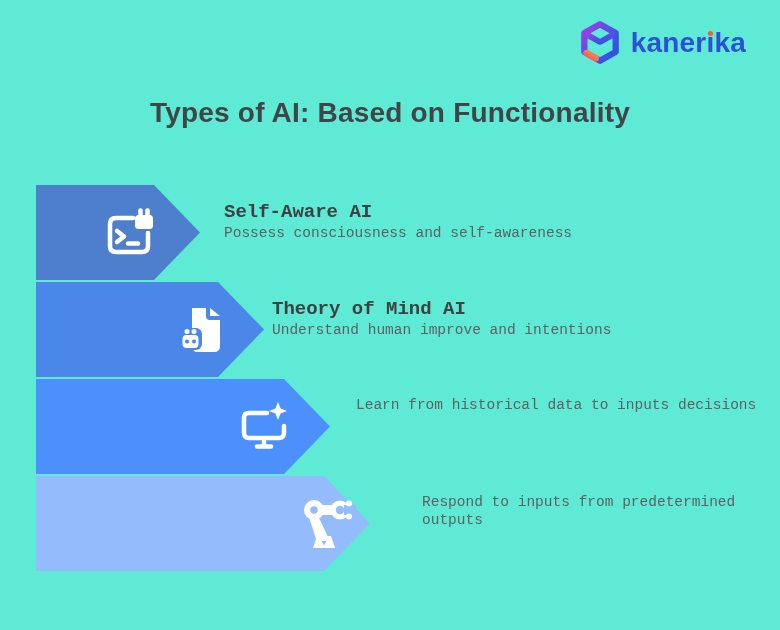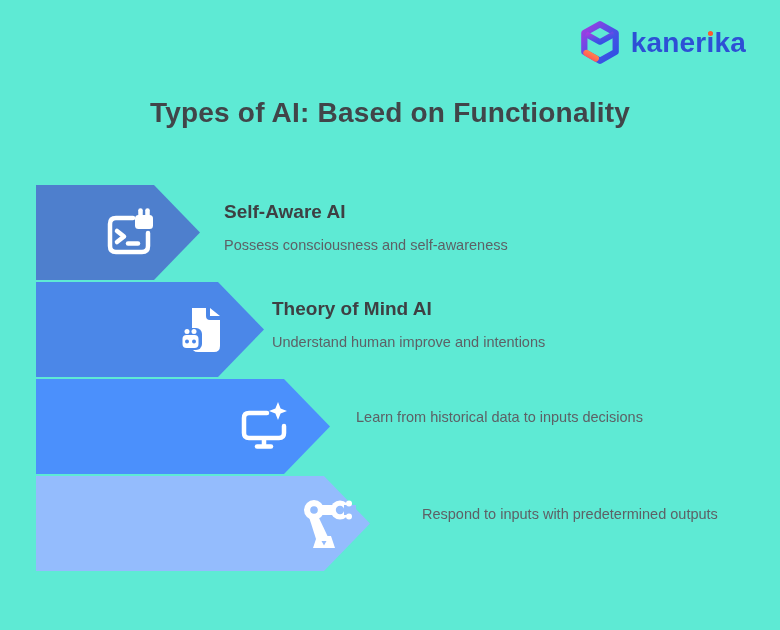--- a/index.html
+++ b/index.html
@@ -23,42 +23,42 @@
     width:5.6px;height:5.6px;border-radius:50%;background:#ff5a2d;
   }
 
   
   .page-title{
     position:absolute;top:86px;left:0;width:100%;text-align:center;
     font-size:28px;font-weight:700;color:#414549;letter-spacing:0.2px;margin-top:11px;
   }
 
   
-  .row{position:absolute;left:0;width:780px;height:95px;}
+  .row{position:absolute;left:0;width:780px;height:95px;font-family:Liberation Mono, monospace;}
   .row1{top:185px;} .row2{top:282px;} .row3{top:379px;} .row4{top:476px;}
 
   .arrow{
     position:absolute;left:36px;top:0;height:95px;
     clip-path:polygon(0 0, calc(100% - 46px) 0, 100% 50%, calc(100% - 46px) 100%, 0 100%);
   }
   .a1{width:164px;background:#4e7fcd;}
   .a2{width:228px;background:#4b87e8;}
   .a3{width:294px;background:#4b90fc;}
   .a4{width:334px;background:#94bcfd;}
 
   .icon{position:absolute;top:50%;transform:translateY(-50%);width:56px;height:56px;}
   .i1{left:102px;color:#4e7fcd;}
   .i2{left:176px;color:#4b87e8;}
   .i3{left:236px;color:#4b90fc;}
   .i4{left:300px;color:#94bcfd;}
 
   .textblock{position:absolute;top:16px;}
   .t1{left:224px;} .t2{left:272px;} .t3{left:356px;} .t4{left:422px;}
   .item-title{font-size:19px;line-height:22px;font-weight:700;color:#3e4043;}
-  .item-desc{font-size:14.5px;line-height:18px;color:#5d6166;margin-top:13px;}
+  .item-desc{font-size:14.5px;line-height:18px;color:#5d6166;margin-top:1px;}
 </style>
 </head>
 <body>
 
 <div class="canvas">
 
   <div class="logo">
     <svg class="logo-cube" viewBox="0 0 40 44" fill="none">
       <defs>
         <linearGradient id="cubeGrad" x1="0" y1="0" x2="1" y2="1">
@@ -148,17 +148,17 @@
       <circle cx="49" cy="7.5" r="3" fill="#ffffff"></circle>
       <circle cx="49" cy="20.5" r="3" fill="#ffffff"></circle>
       <circle cx="40" cy="14" r="4.2" fill="currentColor"></circle>
       <circle cx="14" cy="14" r="10" fill="#ffffff"></circle>
       <circle cx="14" cy="14" r="3.8" fill="currentColor"></circle>
       <path d="M9 21 L19 22 L27.5 40 L16 43 Z" fill="#ffffff"></path>
       <path d="M17 40 L31 40 L35 52 L13 52 Z" fill="#ffffff"></path>
       <path d="M21.5 45 L26.5 45 L24 49.5 Z" fill="currentColor"></path>
     </svg>
     <div class="textblock t4">
-      <div class="item-desc">Respond to inputs with predetermined outputs</div>
+      <div class="item-desc">Respond to inputs from predetermined outputs</div>
     </div>
   </div>
 
 </div>
 
 </body></html>

